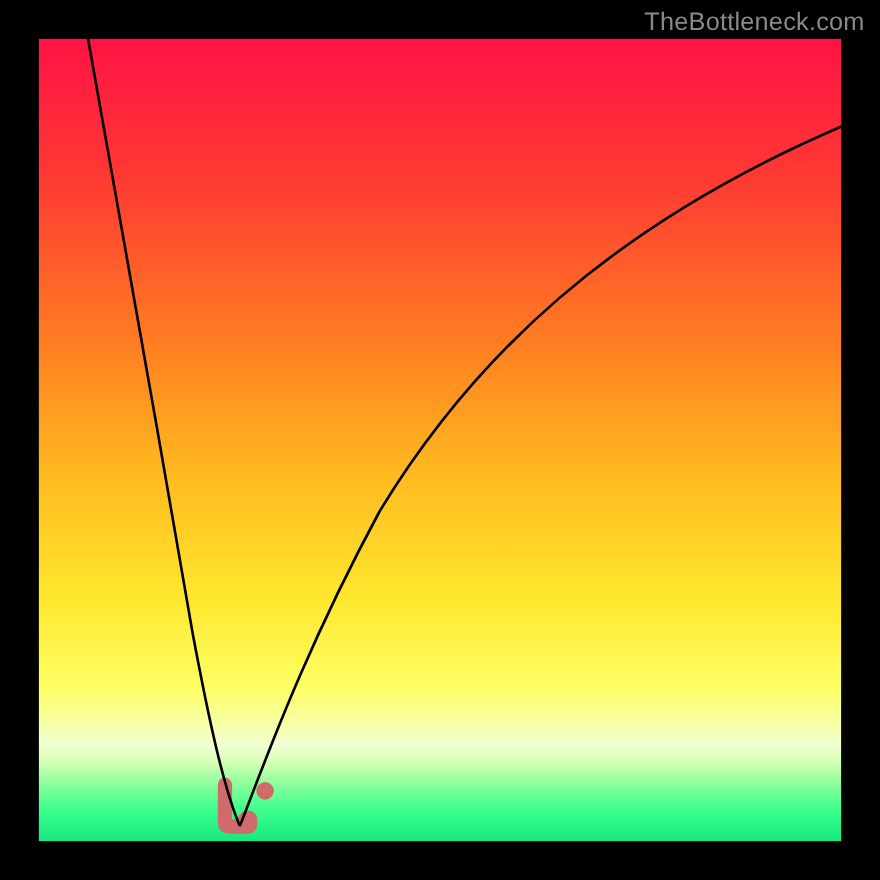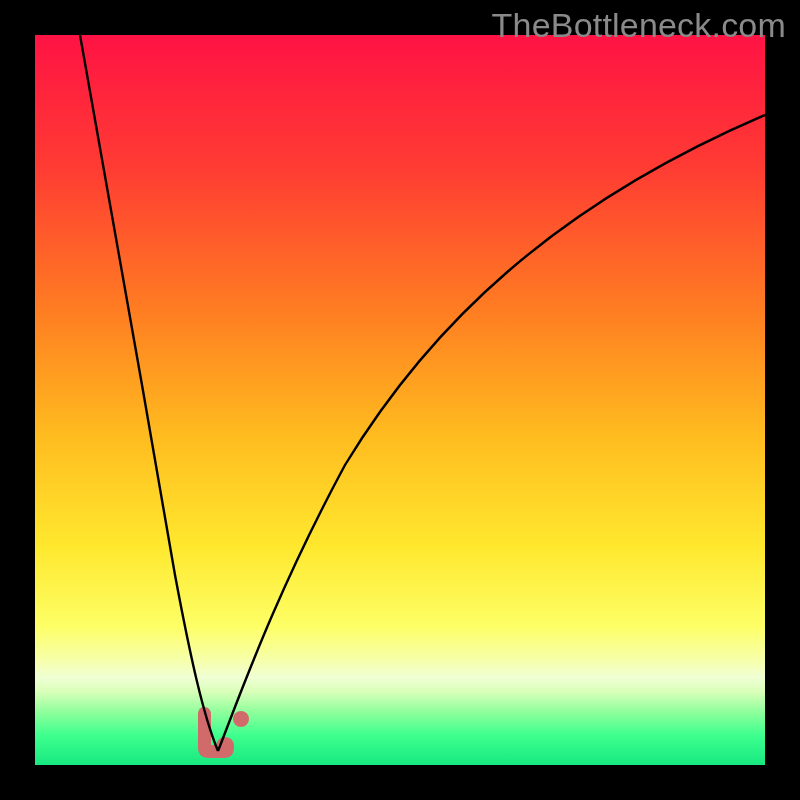--- a/index.html
+++ b/index.html
@@ -38,21 +38,21 @@
     left: 0;
     top: 0;
     width: 100%;
     height: 100%;
   }
   .watermark {
     position: absolute;
     top: 6px;
     right: 14px;
     font-family: Arial, Helvetica, sans-serif;
-    font-size: 34px;
+    font-size: 23px;
     color: #8a8a8a;
     letter-spacing: 0.2px;
     user-select: none;
   }
 </style>
 </head>
 <body>
 
 <div class="frame">
 

